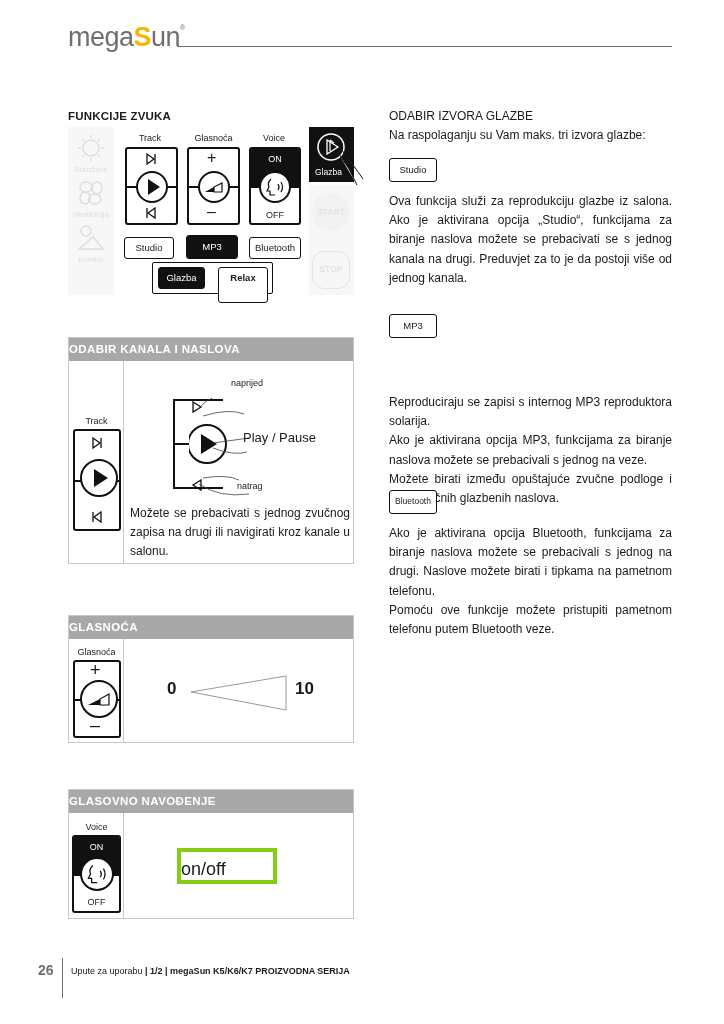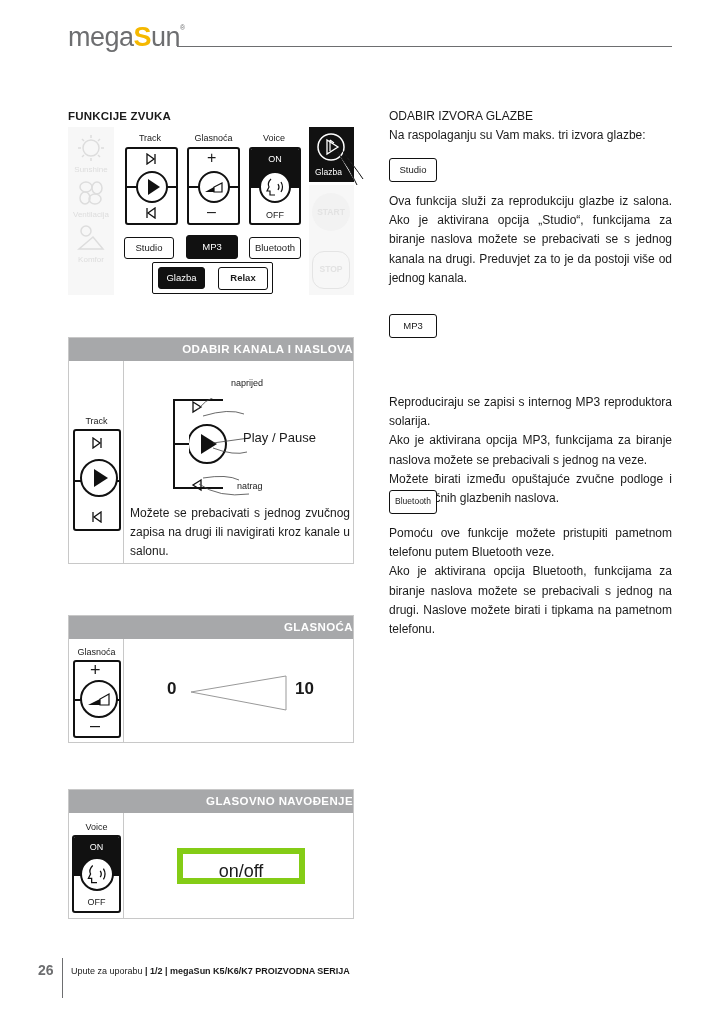--- a/index.html
+++ b/index.html
@@ -18,21 +18,21 @@
   .panel-ui { left: 68px; top: 127px; width: 287px; height: 170px; }
   .faded-col { position: absolute; background: #f7f7f7; color: #ddd; font-size: 8px; text-align: center; }
   .btn-lbl { position: absolute; font-size: 9px; text-align: center; color: #1a1a1a; }
   .ctrl { position: absolute; border: 2px solid #111; border-radius: 3px; background: #fff; }
   .ctrl .mid { position: absolute; left: -2px; right: -2px; top: 50%; height: 0; border-top: 2px solid #111; }
   .circle { position: absolute; border: 2px solid #111; border-radius: 50%; background: #fff; }
   .sbtn { position: absolute; border: 1.5px solid #111; border-radius: 3px; background: #fff; font-size: 9.5px; text-align: center; }
   .sbtn.dark { background: #111; color: #fff; }
 
   .sec { position: absolute; left: 68px; width: 286px; border: 1px solid #c8c8c8; }
-  .sec .hdr { background: #a7a8aa; color: #fff; font-weight: bold; font-size: 11.5px; text-align: right; height: 23px; line-height: 23px; letter-spacing: 0.4px; }
+  .sec .hdr { background: #a7a8aa; color: #fff; font-weight: bold; font-size: 11.5px; text-align: left; height: 23px; line-height: 23px; letter-spacing: 0.4px; }
   .sec .left { position: absolute; left: 0; top: 23px; bottom: 0; width: 55px; border-right: 1px solid #c8c8c8; }
 
   .srcbtn { position: absolute; left: 389px; border: 1.5px solid #111; border-radius: 3px; font-size: 9.5px; text-align: center; background: #fff; }
 
   .footer-num { left: 38px; top: 962px; font-size: 14px; font-weight: bold; color: #6d6e70; }
   .footer-line { left: 62px; top: 958px; width: 1px; height: 40px; background: #6d6e70; }
   .footer-txt { left: 71px; top: 966px; font-size: 9px; color: #1a1a1a; }
   .footer-txt b { font-weight: bold; }
 </style>
 </head>
@@ -123,21 +123,21 @@
     </div>
     <div class="abs" style="left:0;top:61px;width:100%;text-align:center;font-size:9px;">OFF</div>
   </div>
 
   <div class="sbtn" style="left:56px;top:110px;width:50px;height:22px;line-height:19px;">Studio</div>
   <div class="sbtn dark" style="left:118px;top:108px;width:52px;height:24px;line-height:21px;">MP3</div>
   <div class="sbtn" style="left:181px;top:110px;width:52px;height:22px;line-height:19px;">Bluetooth</div>
 
   <div class="abs" style="left:84px;top:135px;width:121px;height:32px;border:1.5px solid #111;border-radius:2px;"></div>
   <div class="sbtn dark" style="left:90px;top:140px;width:47px;height:22px;line-height:19px;">Glazba</div>
-  <div class="sbtn" style="left:150px;top:140px;width:50px;height:23px;line-height:19px;font-weight:bold;">Relax</div>
+  <div class="sbtn" style="left:150px;top:140px;width:50px;height:36px;line-height:19px;font-weight:bold;">Relax</div>
 
   <div class="abs" style="left:241px;top:0;width:45px;height:55px;background:#111;">
     <svg class="abs" style="left:6px;top:4px" width="32" height="32" viewBox="0 0 32 32">
         <circle cx="16" cy="16" r="13" fill="none" stroke="#fff" stroke-width="1.5"></circle>
         <path d="M12 9 L23 16 L12 23 Z" fill="none" stroke="#fff" stroke-width="1.3"></path>
         <path d="M15 9 L15 20 M15 9 L19 12" fill="none" stroke="#fff" stroke-width="1.2"></path>
       </svg>
     <div class="abs" style="left:6px;top:40px;font-size:8.5px;color:#fff;">Glazba</div>
     <svg class="abs" style="left:26px;top:20px" width="30" height="40" viewBox="0 0 30 40">
         <path d="M2 4 L14 22 Q18 30 22 38 M6 2 L18 18 Q24 26 28 32" fill="#fff" stroke="#111" stroke-width="1"></path>
@@ -221,39 +221,39 @@
       <div class="abs" style="left:0;top:5px;width:100%;text-align:center;font-size:9px;color:#fff;">ON</div>
       <div class="circle" style="left:6px;top:20px;width:34px;height:34px;">
         <svg width="30" height="30" viewBox="0 0 28 28">
             <path d="M10 6 Q6 10 8 14 L6 18 L9 18 L9 22 L14 22" fill="none" stroke="#111" stroke-width="1.2"></path>
             <path d="M17 11 Q19 14 17 17 M20 9 Q23 14 20 19" fill="none" stroke="#111" stroke-width="1.2"></path>
           </svg>
       </div>
       <div class="abs" style="left:0;top:60px;width:100%;text-align:center;font-size:9px;">OFF</div>
     </div>
   </div>
-  <div class="abs" style="left:108px;top:58px;width:128px;height:36px;border:6px solid #84cc16;text-align:center;line-height:34px;font-size:18px;">on/off</div>
+  <div class="abs" style="left:108px;top:58px;width:100px;height:36px;border:4px solid #84cc16;text-align:left;line-height:34px;font-size:18px;">on/off</div>
 </div>
 
 <div class="abs" style="left:389px;top:109px;font-size:12px;">ODABIR IZVORA GLAZBE</div>
 <div class="abs" style="left:389px;top:128px;font-size:12px;">Na raspolaganju su Vam maks. tri izvora glazbe:</div>
 
 <div class="srcbtn" style="top:158px;width:48px;height:24px;line-height:21px;">Studio</div>
 <div class="abs body-txt" style="left:389px;top:192px;width:283px;">
   <p>Ova funkcija služi za reprodukciju glazbe iz salona. Ako je aktivirana opcija „Studio“, funkcijama za biranje naslova možete se prebacivati se s jednog kanala na drugi. Preduvjet za to je da postoji više od jednog kanala.</p>
 </div>
 
 <div class="srcbtn" style="top:314px;width:48px;height:24px;line-height:21px;">MP3</div>
 <div class="abs body-txt" style="left:389px;top:345px;width:283px;margin-top:48px;">
   <p>Reproduciraju se zapisi s internog MP3 reproduktora solarija.</p>
   <p>Ako je aktivirana opcija MP3, funkcijama za biranje naslova možete se prebacivali s jednog na veze.</p>
   <p>Možete birati između opuštajuće zvučne podloge i pojedinačnih glazbenih naslova.</p>
 </div>
 
 <div class="srcbtn" style="top:490px;width:48px;height:24px;line-height:21px;font-size:8.5px;">Bluetooth</div>
 <div class="abs body-txt" style="left:389px;top:524px;width:283px;">
+  <p>Ako je aktivirana opcija Bluetooth, funkcijama za biranje naslova možete se prebacivali s jednog na drugi. Naslove možete birati i tipkama na pametnom telefonu.</p>
   <p>Pomoću ove funkcije možete pristupiti pametnom telefonu putem Bluetooth veze.</p>
-  <p>Ako je aktivirana opcija Bluetooth, funkcijama za biranje naslova možete se prebacivali s jednog na drugi. Naslove možete birati i tipkama na pametnom telefonu.</p>
 </div>
 
 <div class="abs footer-num">26</div>
 <div class="abs footer-line"></div>
 <div class="abs footer-txt"><span>Upute za uporabu </span><b>| 1/2 | megaSun K5/K6/K7 PROIZVODNA SERIJA</b></div>
 
 </body></html>

